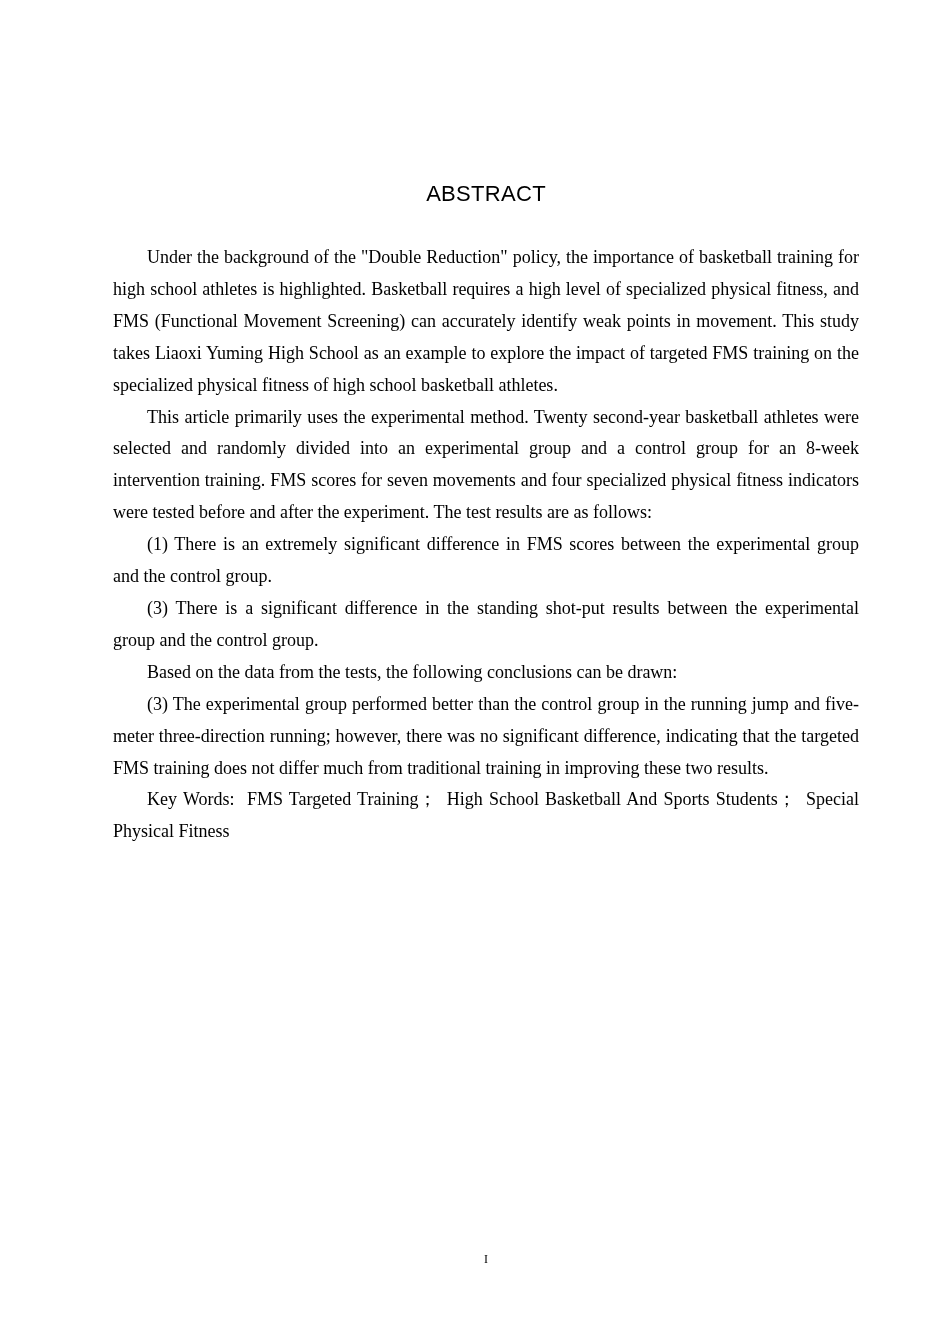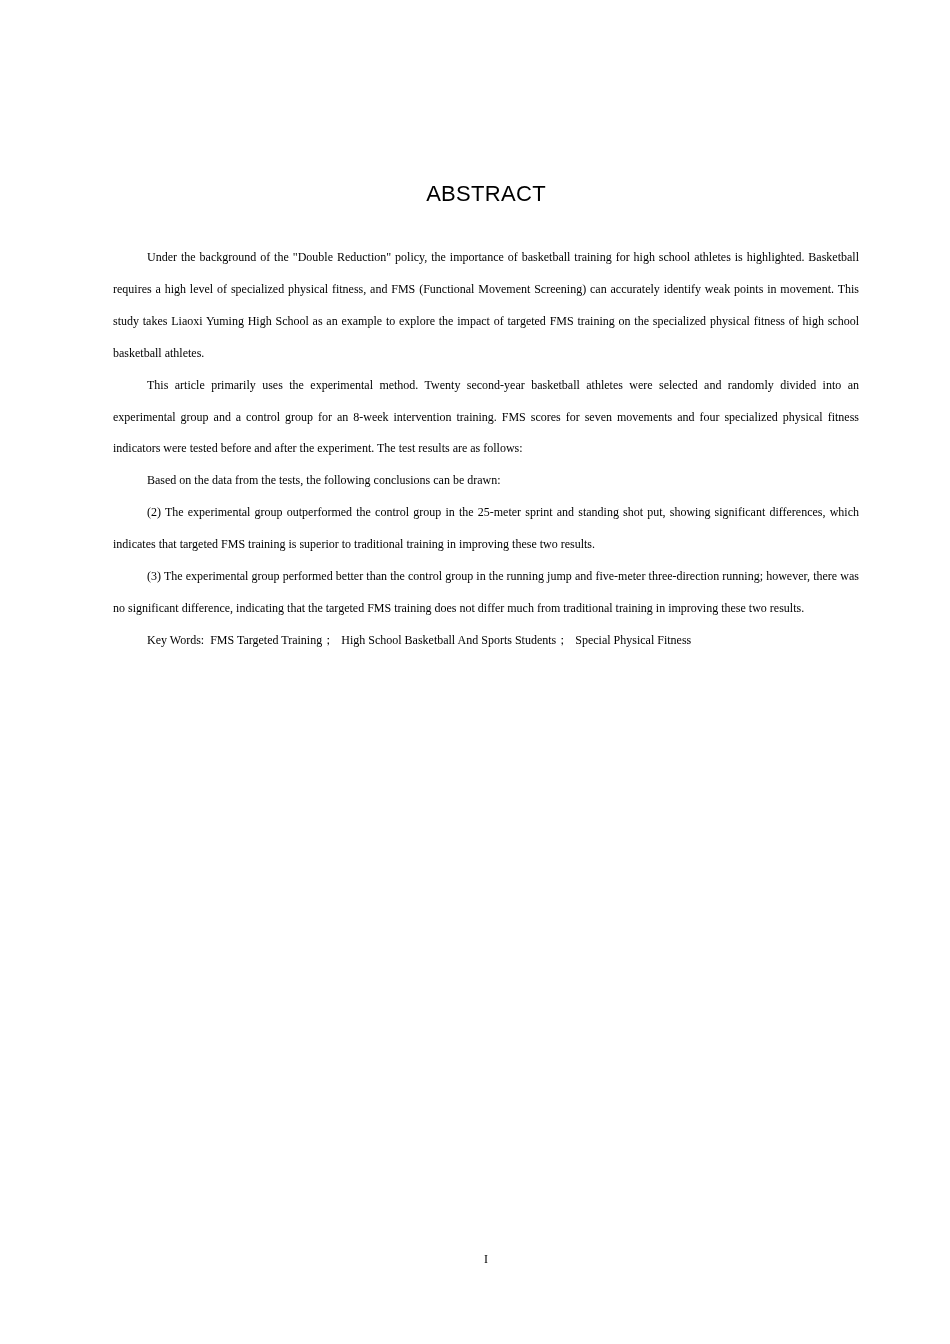--- a/index.html
+++ b/index.html
@@ -31,21 +31,21 @@
       font-size: 22px;
       line-height: 28px;
       letter-spacing: 0.3px;
     }
     .body-text {
       position: absolute;
       top: 242px;
       left: 113px;
       width: 746px;
       font-family: "Liberation Serif", serif;
-      font-size: 12px;
+      font-size: 18px;
       line-height: 31.9px;
     }
     .para {
       margin: 0;
       text-indent: 34px;
       text-align: justify;
     }
     .kw-label {
       font-weight: normal;
     }
@@ -65,20 +65,21 @@
   </style>
 </head>
 <body>
 
 <div class="page">
   <div class="title">ABSTRACT</div>
 
   <div class="body-text">
     <p class="para">Under the background of the "Double Reduction" policy, the importance of basketball training for high school athletes is highlighted. Basketball requires a high level of specialized physical fitness, and FMS (Functional Movement Screening) can accurately identify weak points in movement. This study takes Liaoxi Yuming High School as an example to explore the impact of targeted FMS training on the specialized physical fitness of high school basketball athletes.</p>
     <p class="para">This article primarily uses the experimental method. Twenty second-year basketball athletes were selected and randomly divided into an experimental group and a control group for an 8-week intervention training. FMS scores for seven movements and four specialized physical fitness indicators were tested before and after the experiment. The test results are as follows:</p>
+    <p class="para">(1) There is an extremely significant difference in FMS scores between the experimental group and the control group.</p>
+    <p class="para">(3) There is a significant difference in the standing shot-put results between the experimental group and the control group.</p>
     <p class="para">Based on the data from the tests, the following conclusions can be drawn:</p>
-    <p class="para">(2) The experimental group outperformed the control group in the 25-meter sprint and standing shot put, showing significant differences, which indicates that targeted FMS training is superior to traditional training in improving these two results.</p>
     <p class="para">(3) The experimental group performed better than the control group in the running jump and five-meter three-direction running; however, there was no significant difference, indicating that the targeted FMS training does not differ much from traditional training in improving these two results.</p>
     <p class="para"><span class="kw-label">Key Words:</span>&nbsp; <span>FMS Targeted Training</span><span class="kw-sep">；</span> <span>High School Basketball And Sports Students</span><span class="kw-sep">；</span> <span>Special Physical Fitness</span></p>
   </div>
 
   <div class="page-number">I</div>
 </div>
 
 </body></html>

